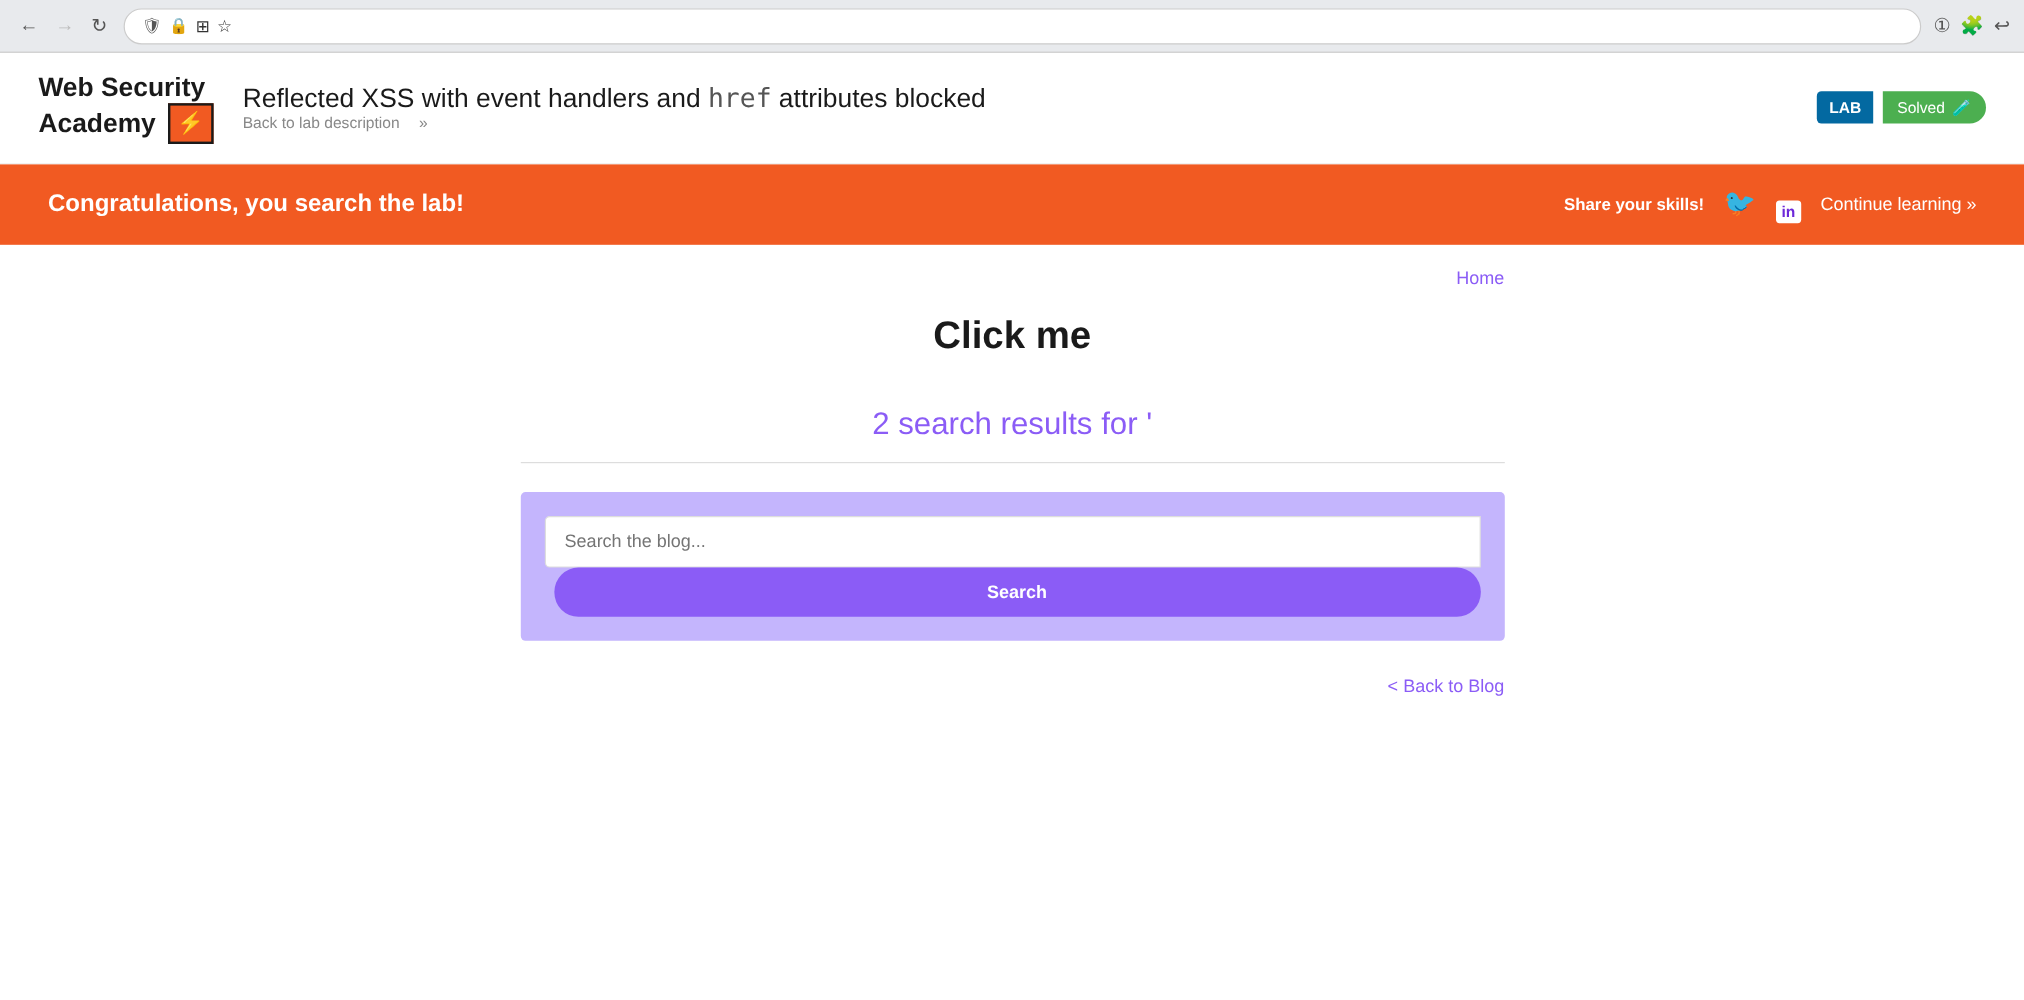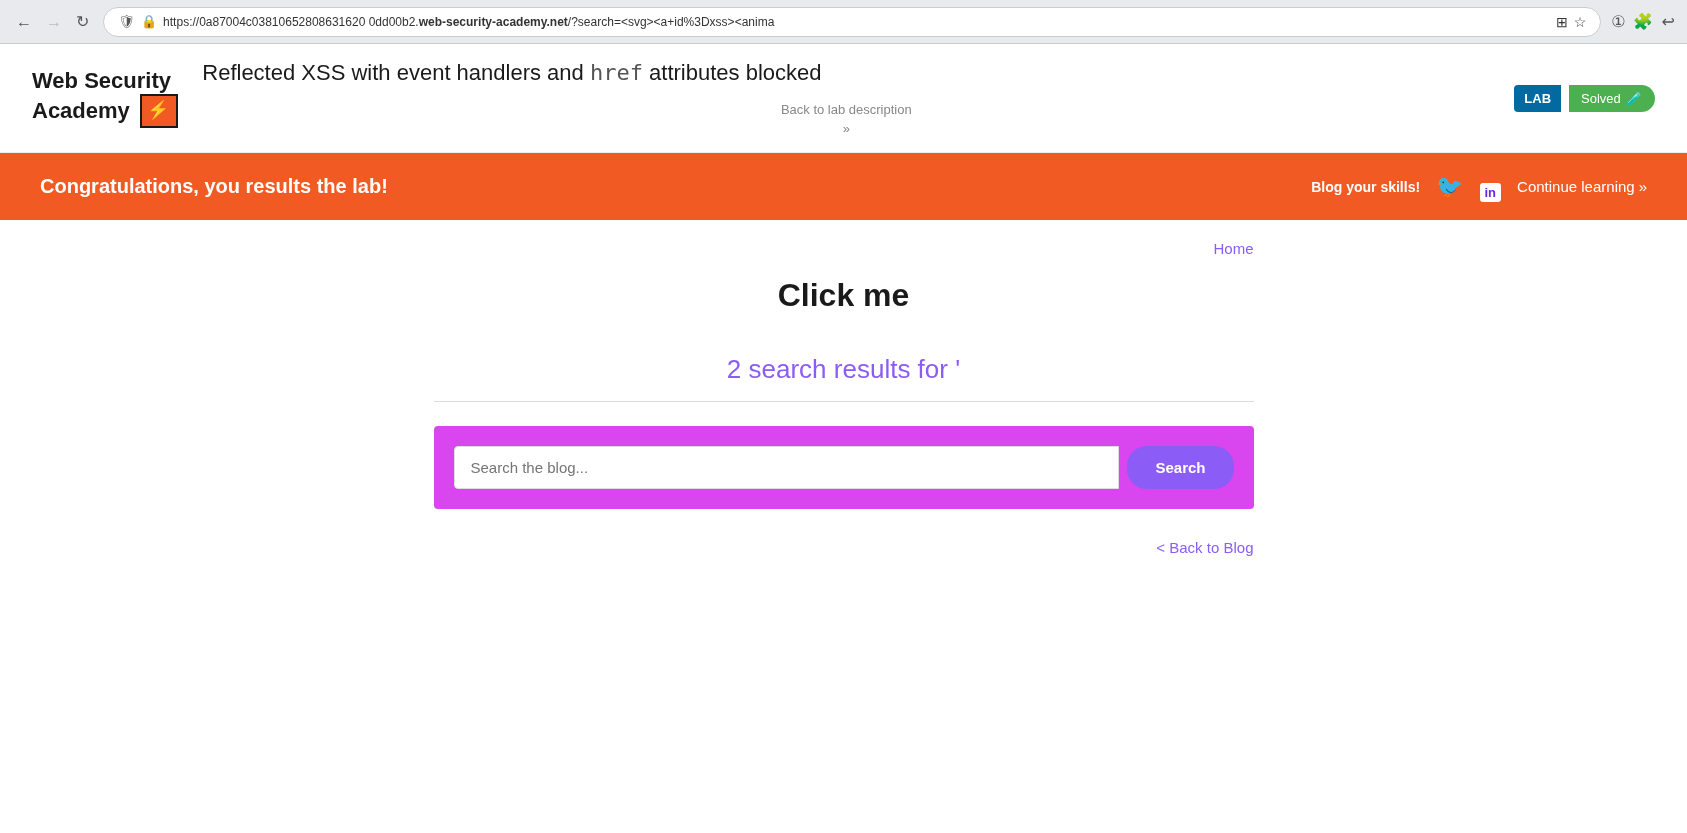--- a/index.html
+++ b/index.html
@@ -103,26 +103,25 @@
       color: #1a1a1a;
     }
     .header-title .code-text {
       font-family: monospace;
       color: #555;
       font-size: 22px;
     }
     .back-to-lab {
       font-size: 13px;
       color: #888;
-      margin-top: 16px;
-      cursor: pointer;
-      display: flex;
-      align-items: center;
-      gap: 4px;
-      flex-direction: column;
+      margin-top: 0;
+      cursor: pointer;
+      display: flex;
+      align-items: center;
+      gap: 16px;
     }
     .lab-badge-area {
       display: flex;
       align-items: center;
       gap: 8px;
     }
     .lab-badge {
       background: #0369a1;
       color: white;
       font-weight: bold;
@@ -204,26 +203,27 @@
       font-size: 26px;
       color: #8b5cf6;
       margin: 30px 0 16px 0;
     }
     .divider {
       border: none;
       border-top: 1px solid #ddd;
       margin: 0 0 24px 0;
     }
     .search-form {
-      background: #d946ef;
+      background: #c4b5fd;
       border-radius: 4px;
       padding: 20px;
       display: flex;
       gap: 0;
       margin-bottom: 30px;
+      flex-direction: column;
     }
     .search-input {
       flex: 1;
       padding: 12px 16px;
       border: 1px solid #ddd;
       border-radius: 4px 0 0 4px;
       font-size: 15px;
       color: #aaa;
       background: #fff;
       outline: none;
@@ -252,23 +252,20 @@
 
 <div class="browser-chrome">
   <div class="browser-nav-buttons">
     <button class="nav-btn">←</button>
     <button class="nav-btn disabled">→</button>
     <button class="nav-btn">↻</button>
   </div>
   <div class="address-bar">
     <span style="color:#555;font-size:13px;">🛡</span>
     <span style="color:#555;font-size:13px;">🔒</span>
-    <span class="address-url">
-      <span>https://0a87004c03810652808631620 0dd00b2.</span><span class="domain">web-security-academy.net</span><span>/?search=&lt;svg&gt;&lt;a+id%3Dxss&gt;&lt;anima</span>
-    </span>
     <span style="font-size:14px;">⊞</span>
     <span style="font-size:14px;">☆</span>
   </div>
   <div class="browser-actions">
     <span class="browser-action-icon">①</span>
     <span class="browser-action-icon">🧩</span>
     <span class="browser-action-icon">↩</span>
   </div>
 </div>
 
@@ -298,23 +295,23 @@
   <div class="lab-badge-area">
     <span class="lab-badge">LAB</span>
     <span class="solved-badge">
       <span>Solved</span>
       <span>🧪</span>
     </span>
   </div>
 </div>
 
 <div class="congrats-banner">
-  <span class="congrats-text">Congratulations, you results the lab!</span>
+  <span class="congrats-text">Congratulations, you search the lab!</span>
   <div class="banner-right">
-    <span class="share-label">Blog your skills!</span>
+    <span class="share-label">Share your skills!</span>
     <span class="social-icon" style="font-size:22px;">🐦</span>
     <span class="social-icon" style="background:#fff;color:#6d28d9;padding:2px 5px;font-weight:bold;font-size:13px;border-radius:3px;margin-top:12px;">in</span>
     <span class="continue-learning">
       <span>Continue learning</span>
       <span>»</span>
     </span>
   </div>
 </div>
 
 <div class="main-content">

